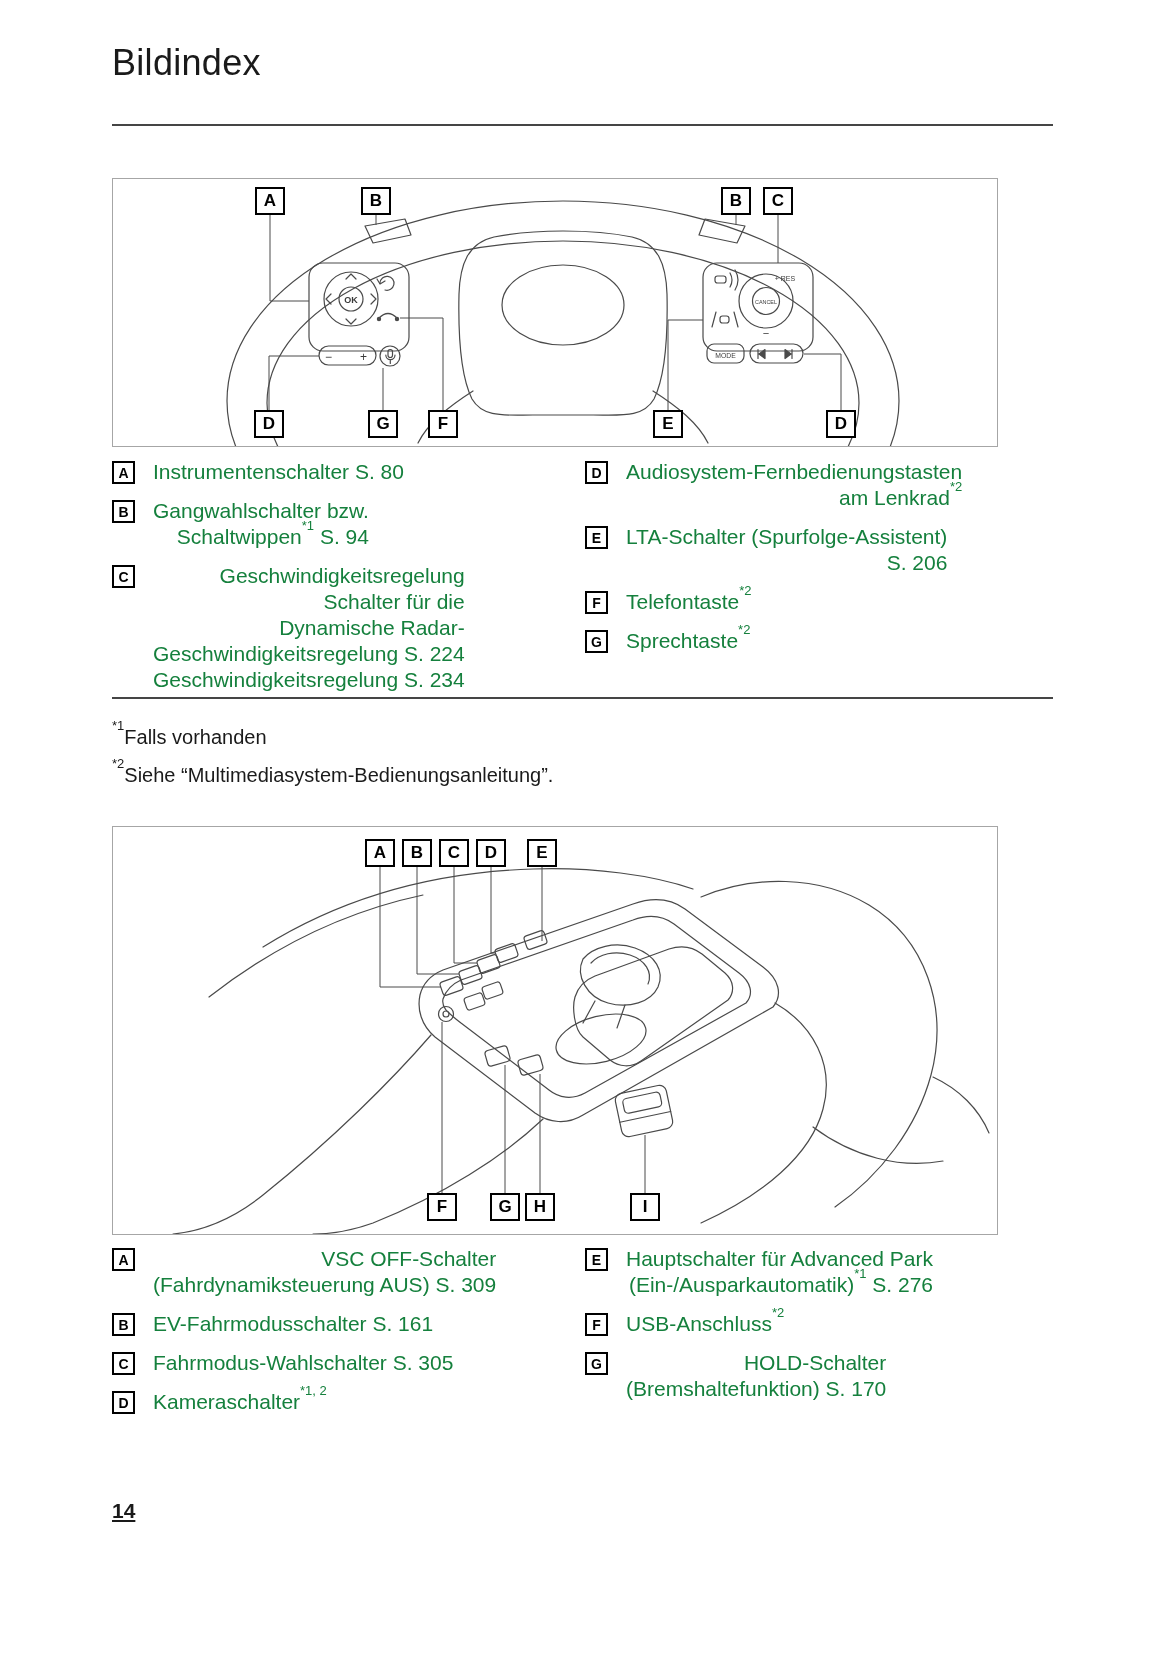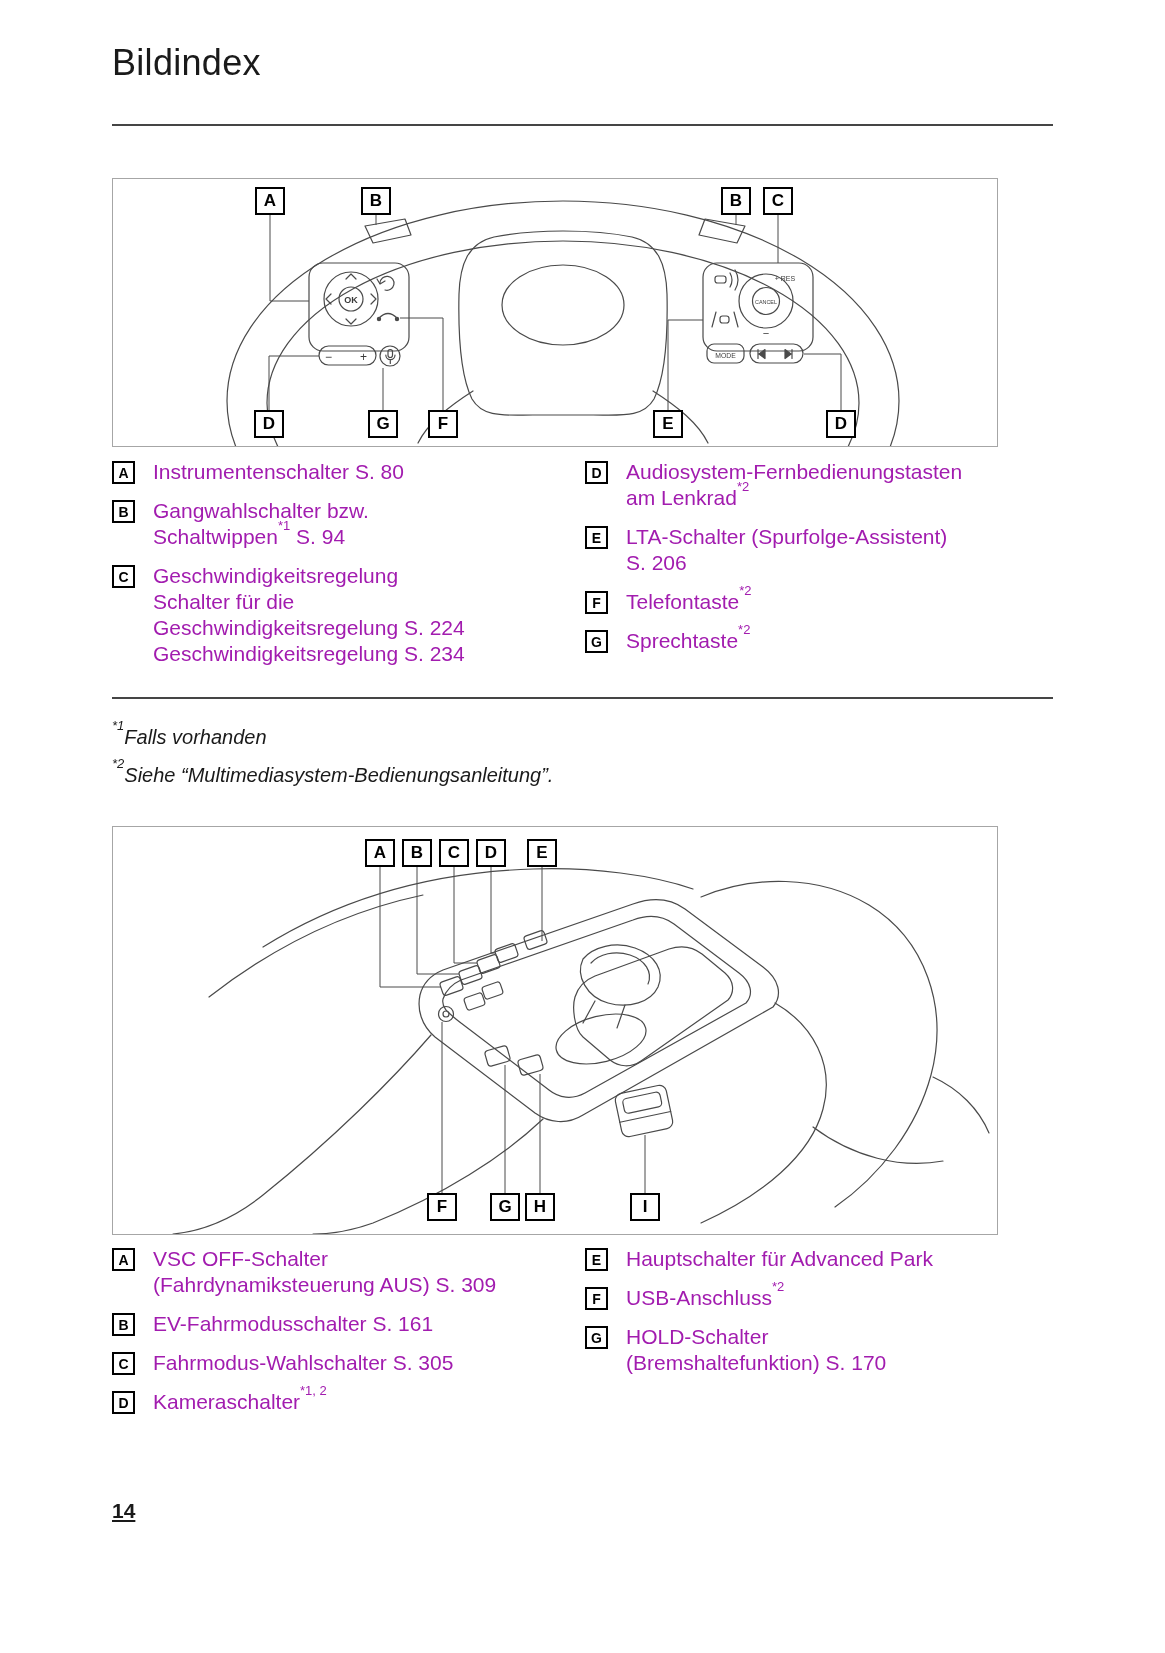--- a/index.html
+++ b/index.html
@@ -35,24 +35,24 @@
   .legend2 { top:1246px; }
   .legend .col { position:absolute; top:0; }
   .col-left  { left:0;    width:462px; }
   .col-right { left:473px; width:468px; }
   .legend-item { display:flex; align-items:flex-start; margin-bottom:13px; }
   .key-box {
     flex:0 0 auto; width:23px; height:23px; margin-right:18px; margin-top:2px;
     border:2px solid #000; display:flex; align-items:center; justify-content:center;
     font-size:14px; font-weight:bold; color:#000; background:#fff;
   }
-  .legend-text { font-size:21px; line-height:26px; color:#a21caf; }
+  .legend-text { font-size:21px; line-height:26px; color:#15803d;text-align:right; }
   sup { font-size:13px; line-height:0; position:relative; top:-6px; }
   .footnotes { position:absolute; left:112px; top:724px; font-size:20px; line-height:26px; }
-  .footnote { margin-bottom:12px;font-style:italic; }
+  .footnote { margin-bottom:12px; }
   .page-number { position:absolute; left:112px; top:1499px; font-size:21px; font-weight:bold;text-decoration:underline; }
 </style>
 </head>
 <body>
 
 <div class="page">
 
   <h1 class="title">Bildindex</h1>
   <div class="rule rule1"></div>
 
@@ -146,20 +146,21 @@
           <div class="legend-text">
             <div class="legend-line">Gangwahlschalter bzw.</div>
             <div class="legend-line">Schaltwippen<sup>*1</sup> S. 94</div>
           </div>
         </div>
         <div class="legend-item">
           <span class="key-box">C</span>
           <div class="legend-text">
             <div class="legend-line">Geschwindigkeitsregelung</div>
             <div class="legend-line">Schalter für die</div>
+            <div class="legend-line">Dynamische Radar-</div>
             <div class="legend-line">Geschwindigkeitsregelung S. 224</div>
             <div class="legend-line">Geschwindigkeitsregelung S. 234</div>
           </div>
         </div>
       </div>
     <div class="col col-right">
         <div class="legend-item">
           <span class="key-box">D</span>
           <div class="legend-text">
             <div class="legend-line">Audiosystem-Fernbedienungstasten</div>
@@ -288,20 +289,21 @@
           <div class="legend-text">
             <div class="legend-line">Kameraschalter<sup>*1, 2</sup></div>
           </div>
         </div>
       </div>
     <div class="col col-right">
         <div class="legend-item">
           <span class="key-box">E</span>
           <div class="legend-text">
             <div class="legend-line">Hauptschalter für Advanced Park</div>
+            <div class="legend-line">(Ein-/Ausparkautomatik)<sup>*1</sup> S. 276</div>
           </div>
         </div>
         <div class="legend-item">
           <span class="key-box">F</span>
           <div class="legend-text">
             <div class="legend-line">USB-Anschluss<sup>*2</sup></div>
           </div>
         </div>
         <div class="legend-item">
           <span class="key-box">G</span>

